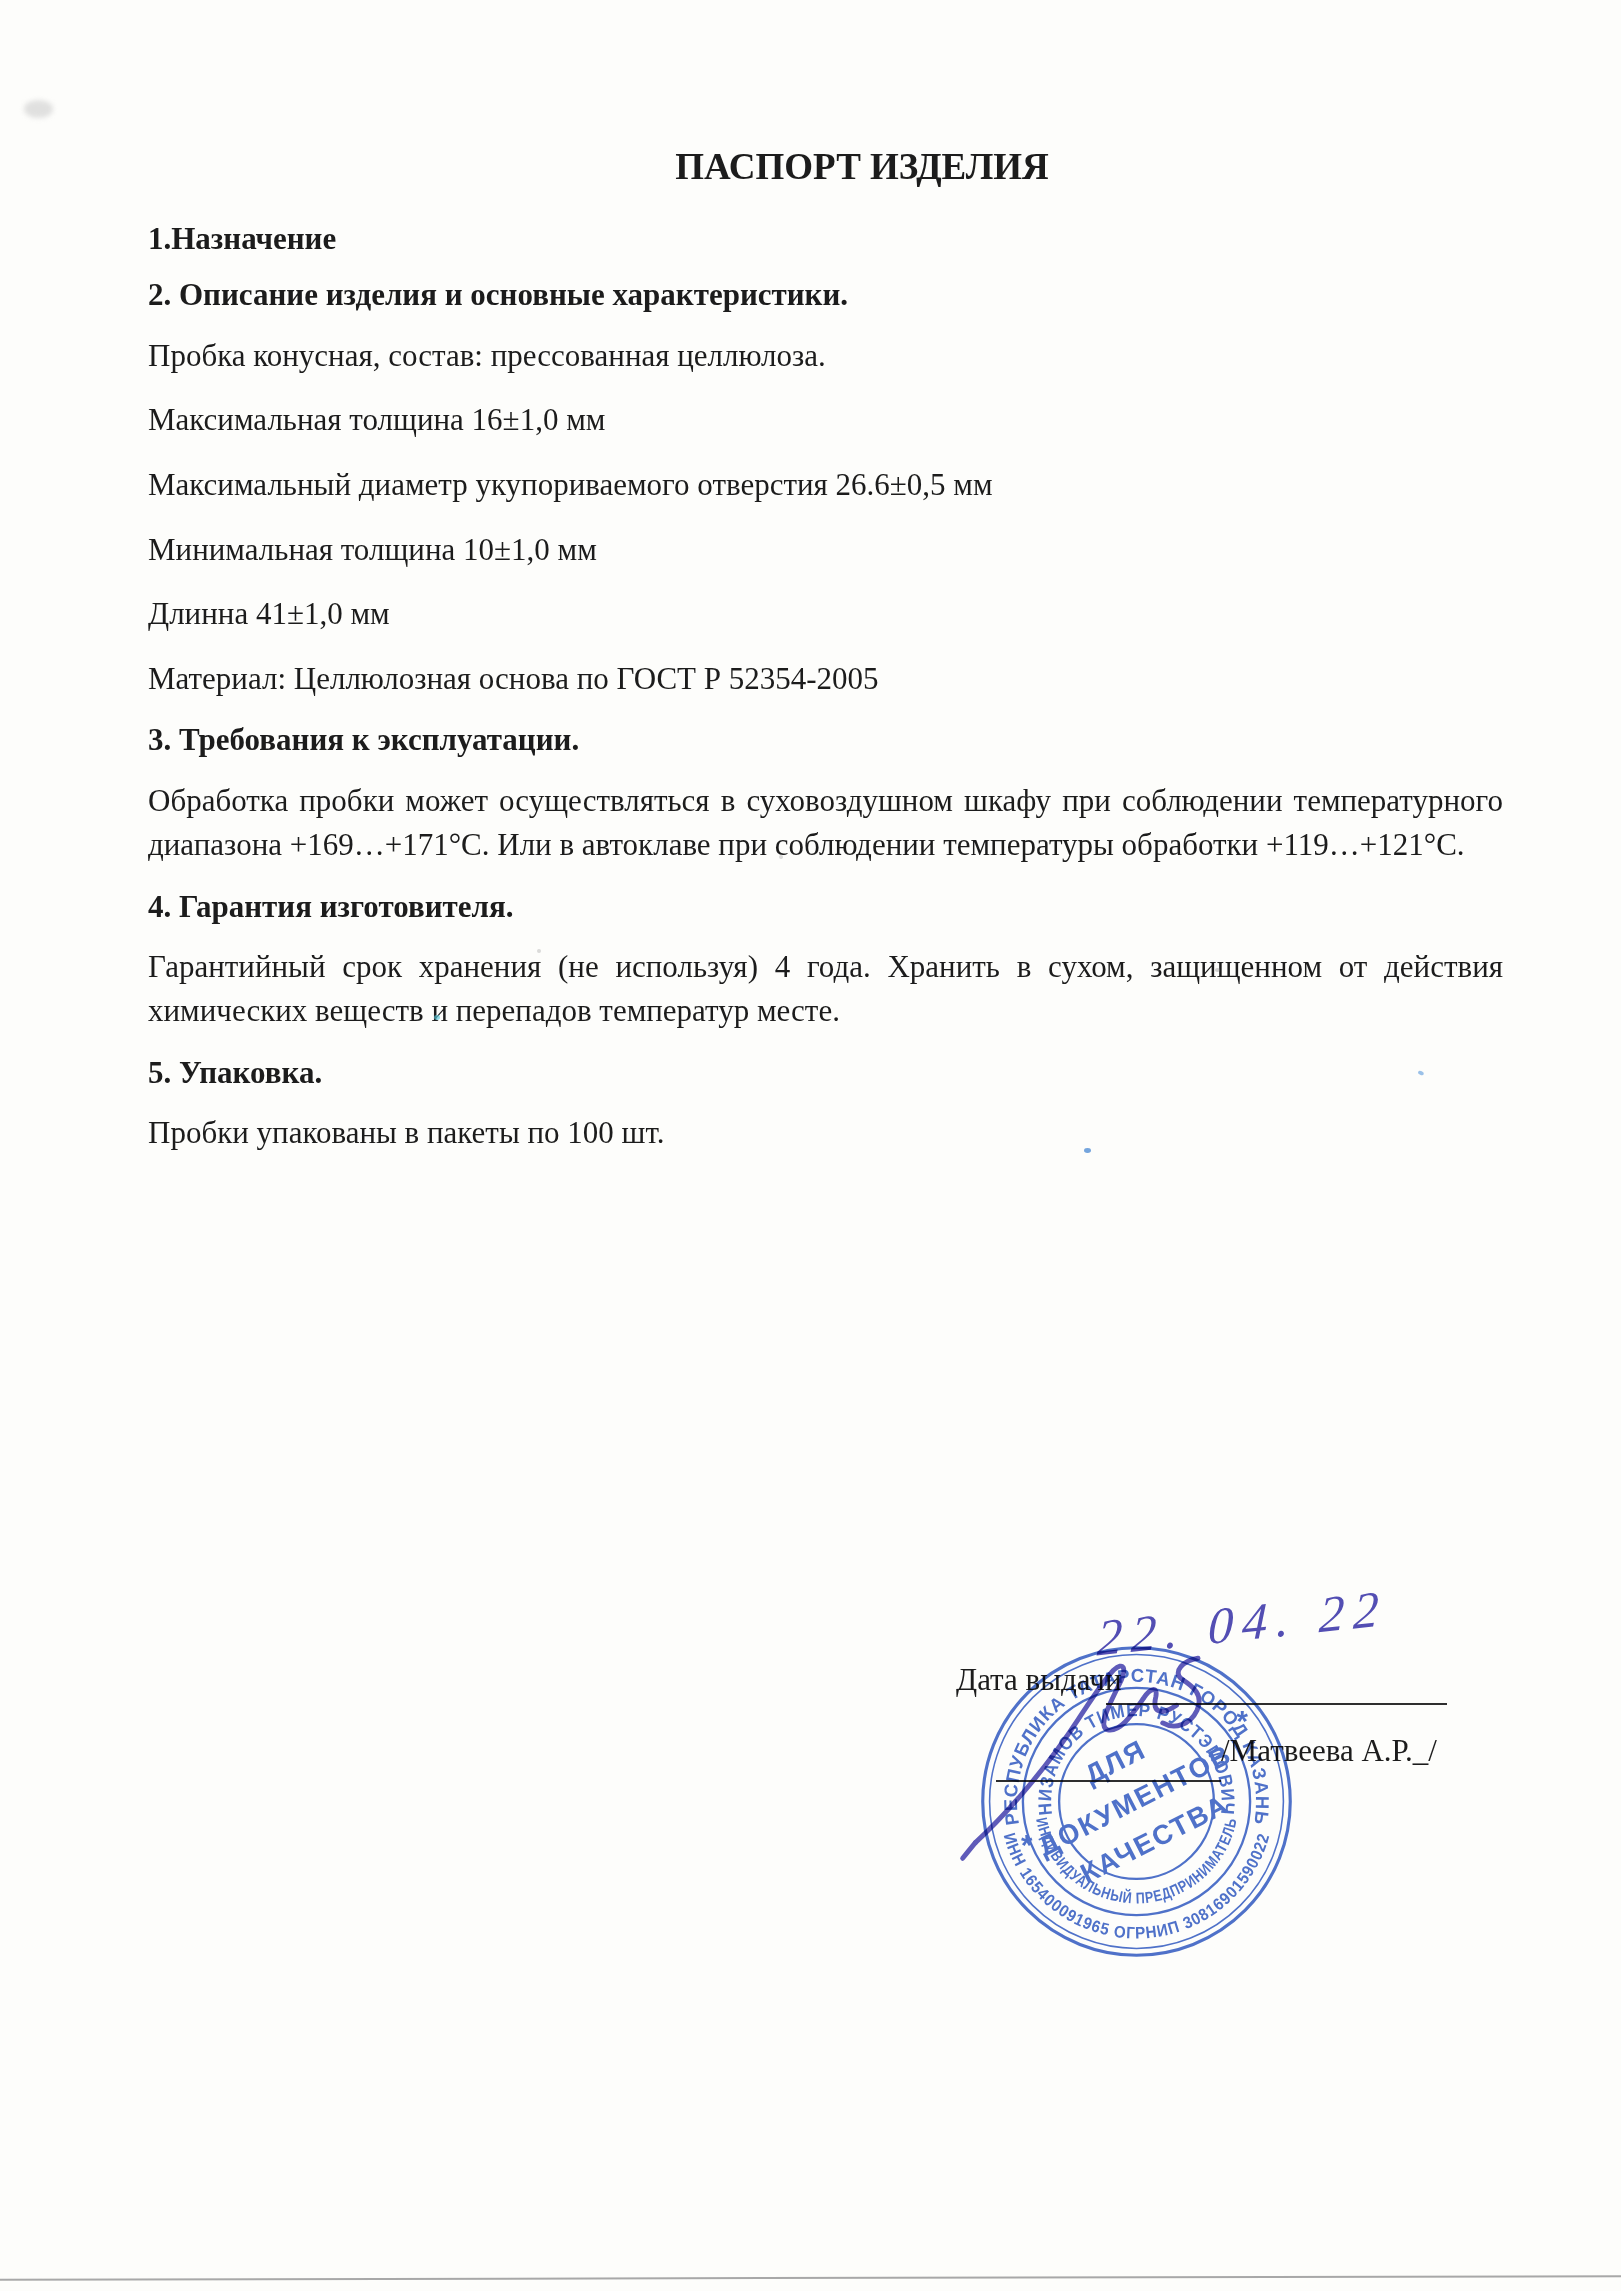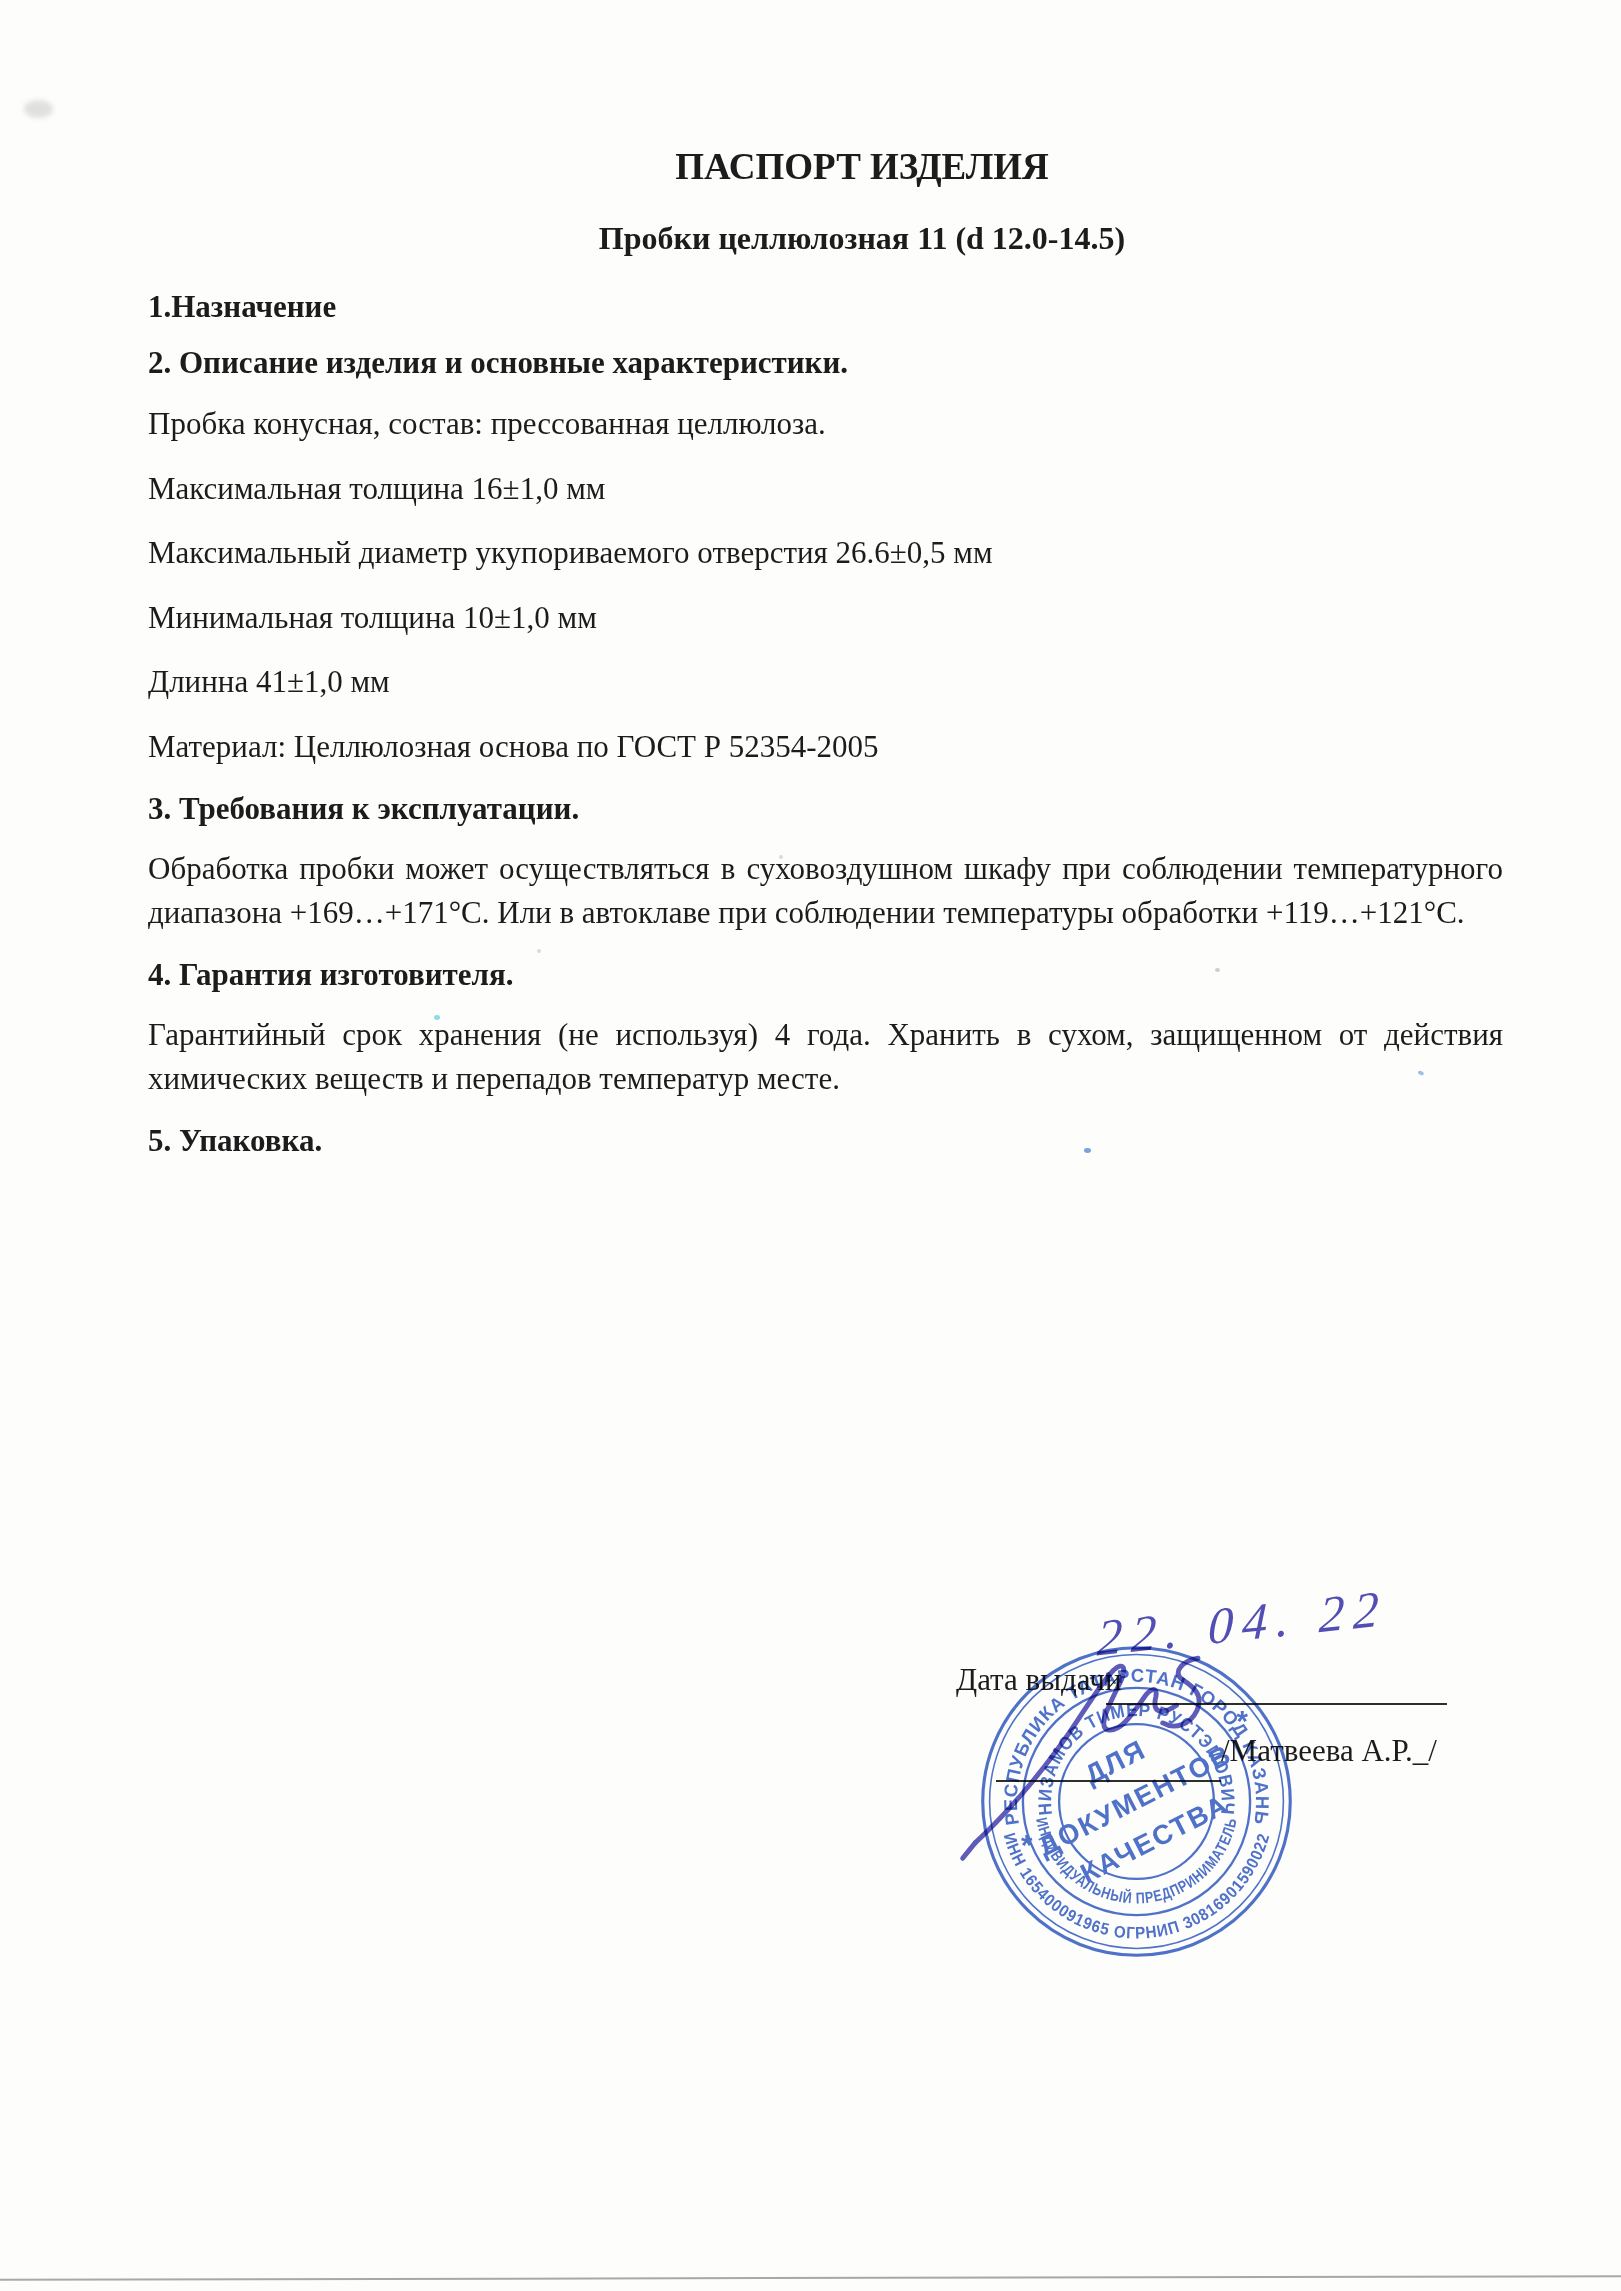--- a/index.html
+++ b/index.html
@@ -48,39 +48,39 @@
 </style>
 </head>
 <body>
 
 <div class="page">
 
   <div class="smudge"></div>
 
   <div class="content">
     <div class="doc-title c">ПАСПОРТ ИЗДЕЛИЯ</div>
-    <div class="doc-subtitle c">Пробки целлюлозная 11 (d 12.0-14.5)</div>
 
     <div class="sec-h">1.Назначение</div>
 
     <div class="sec-h">2. Описание изделия и основные характеристики.</div>
     <p class="para">Пробка конусная, состав: прессованная целлюлоза.</p>
     <p class="para">Максимальная толщина 16±1,0 мм</p>
     <p class="para">Максимальный диаметр укупориваемого отверстия 26.6±0,5 мм</p>
     <p class="para">Минимальная толщина 10±1,0 мм</p>
     <p class="para">Длинна 41±1,0 мм</p>
     <p class="para">Материал: Целлюлозная основа по ГОСТ Р 52354-2005</p>
 
     <div class="sec-h">3. Требования к эксплуатации.</div>
     <p class="para just">Обработка пробки может осуществляться в суховоздушном шкафу при соблюдении температурного диапазона +169…+171°С. Или в автоклаве при соблюдении температуры обработки +119…+121°С.</p>
 
     <div class="sec-h">4. Гарантия изготовителя.</div>
     <p class="para just">Гарантийный срок хранения (не используя) 4 года. Хранить в сухом, защищенном от действия химических веществ и перепадов температур месте.</p>
 
     <div class="sec-h">5. Упаковка.</div>
+    <p class="para">Пробки упакованы в пакеты по 100 шт.</p>
   </div>
 
   <div class="issue">
     <span class="date-label">Дата выдачи</span>
     <div class="line1"></div>
     <div class="line2"></div>
     <span class="sig-name">/Матвеева А.Р._/</span>
     <div class="hand-date" style="color:#443fb0;">22. 04. 22</div>
 
     <svg class="stamp" width="333" height="333" viewBox="0 0 340 340">

